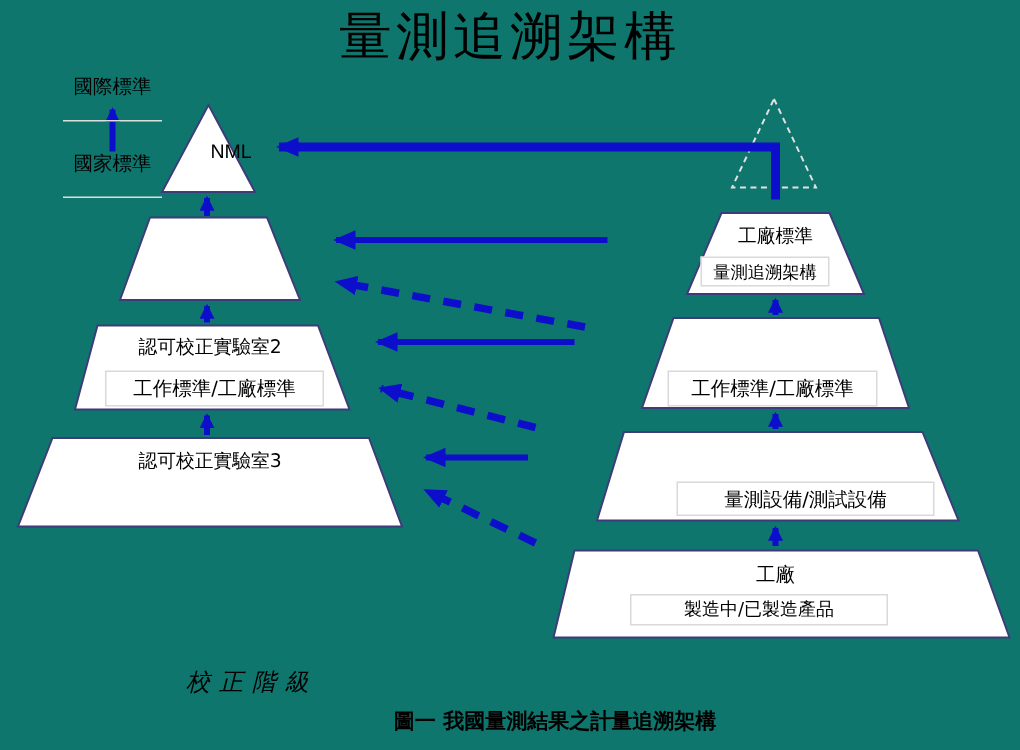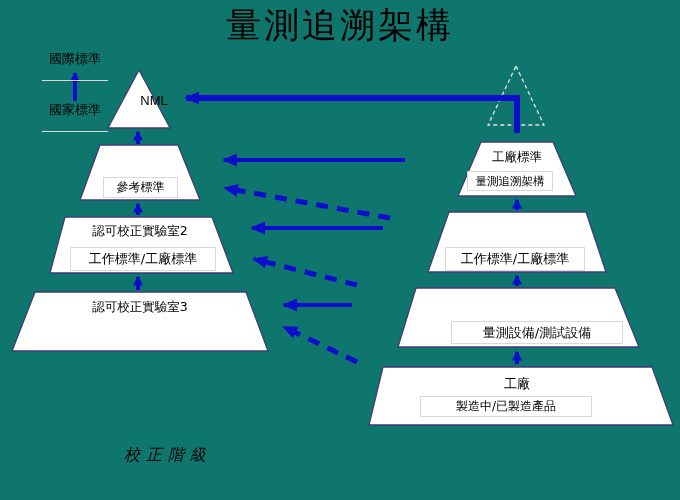--- a/index.html
+++ b/index.html
@@ -72,32 +72,32 @@
     <line x1="357" y1="362" x2="284" y2="327" stroke="#0d0dcc" stroke-width="5" stroke-dasharray="12 9" marker-end="url(#ah)"></line>
   </svg>
 
   <div class="txt page-title">量測追溯架構</div>
 
   <div class="txt std-label" style="left:42px;top:52px;">國際標準</div>
   <div class="txt std-label" style="left:42px;top:103px;">國家標準</div>
 
   <div class="txt nml">NML</div>
 
-  <div class="ibox" style="left:103px;top:177px;width:73px;height:19px;">參考標準</div>
 
   <div class="txt lvl" style="left:70px;top:224px;width:140px;">認可校正實驗室2</div>
   <div class="ibox" style="left:70px;top:247px;width:144px;height:22px;font-size:13px;">工作標準/工廠標準</div>
 
   <div class="txt lvl" style="left:55px;top:300px;width:170px;">認可校正實驗室3</div>
 
   <div class="txt lvl" style="left:477px;top:150px;width:80px;">工廠標準</div>
   <div class="ibox" style="left:467px;top:171px;width:84px;height:18px;font-size:11.5px;">量測追溯架構</div>
 
   <div class="ibox" style="left:445px;top:247px;width:138px;height:22px;font-size:13px;">工作標準/工廠標準</div>
 
   <div class="ibox" style="left:433px;top:321px;width:170px;height:21px;font-size:13px;margin-left:18px;">量測設備/測試設備</div>
 
   <div class="txt lvl" style="left:477px;top:377px;width:80px;font-size:13px;">工廠</div>
   <div class="ibox" style="left:420px;top:396px;width:170px;height:19px;">製造中/已製造產品</div>
 
   <div class="txt hier">校正階級</div>
+  <div class="txt caption">圖一 我國量測結果之計量追溯架構</div>
 
 </div>
 
 </body></html>

